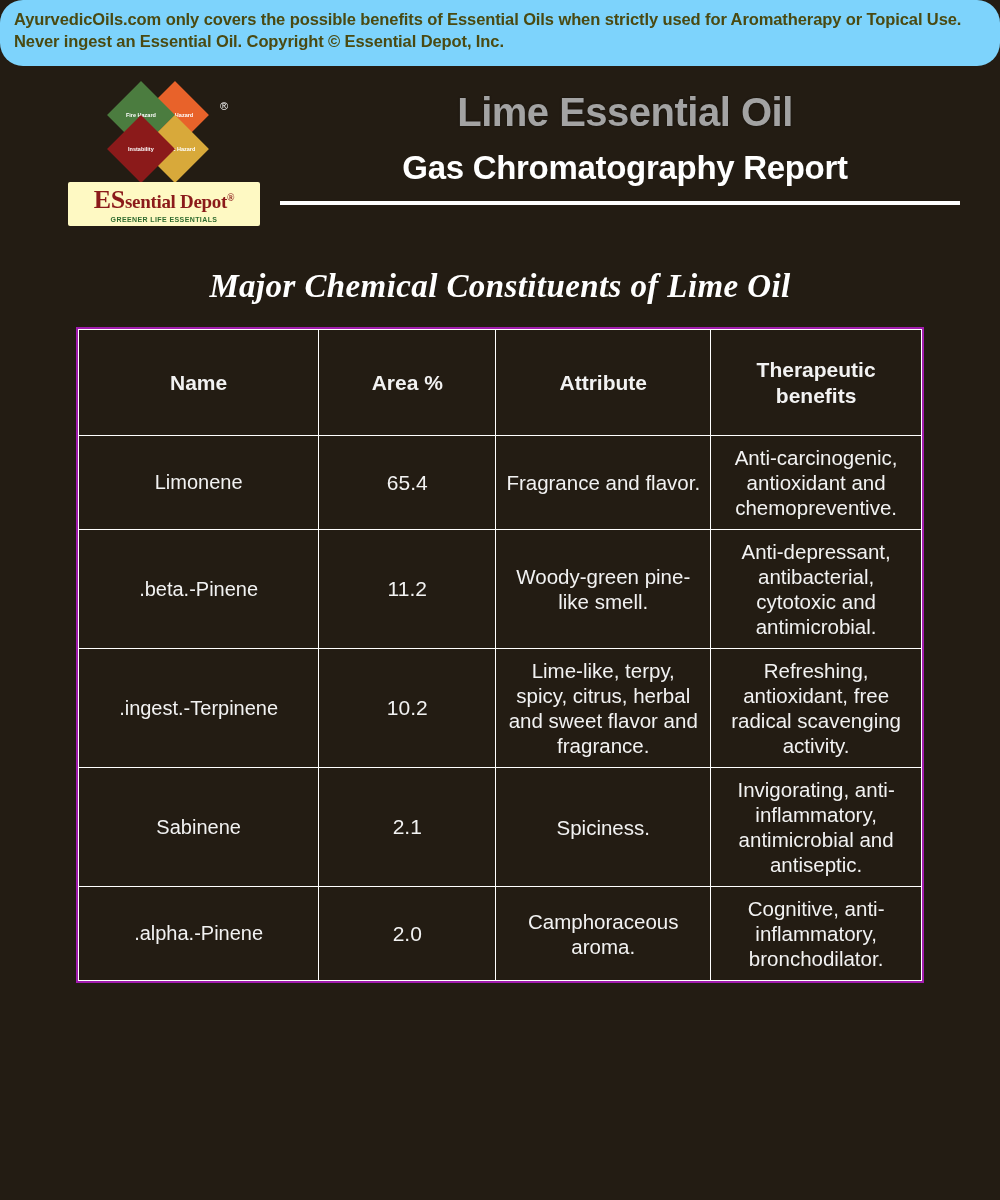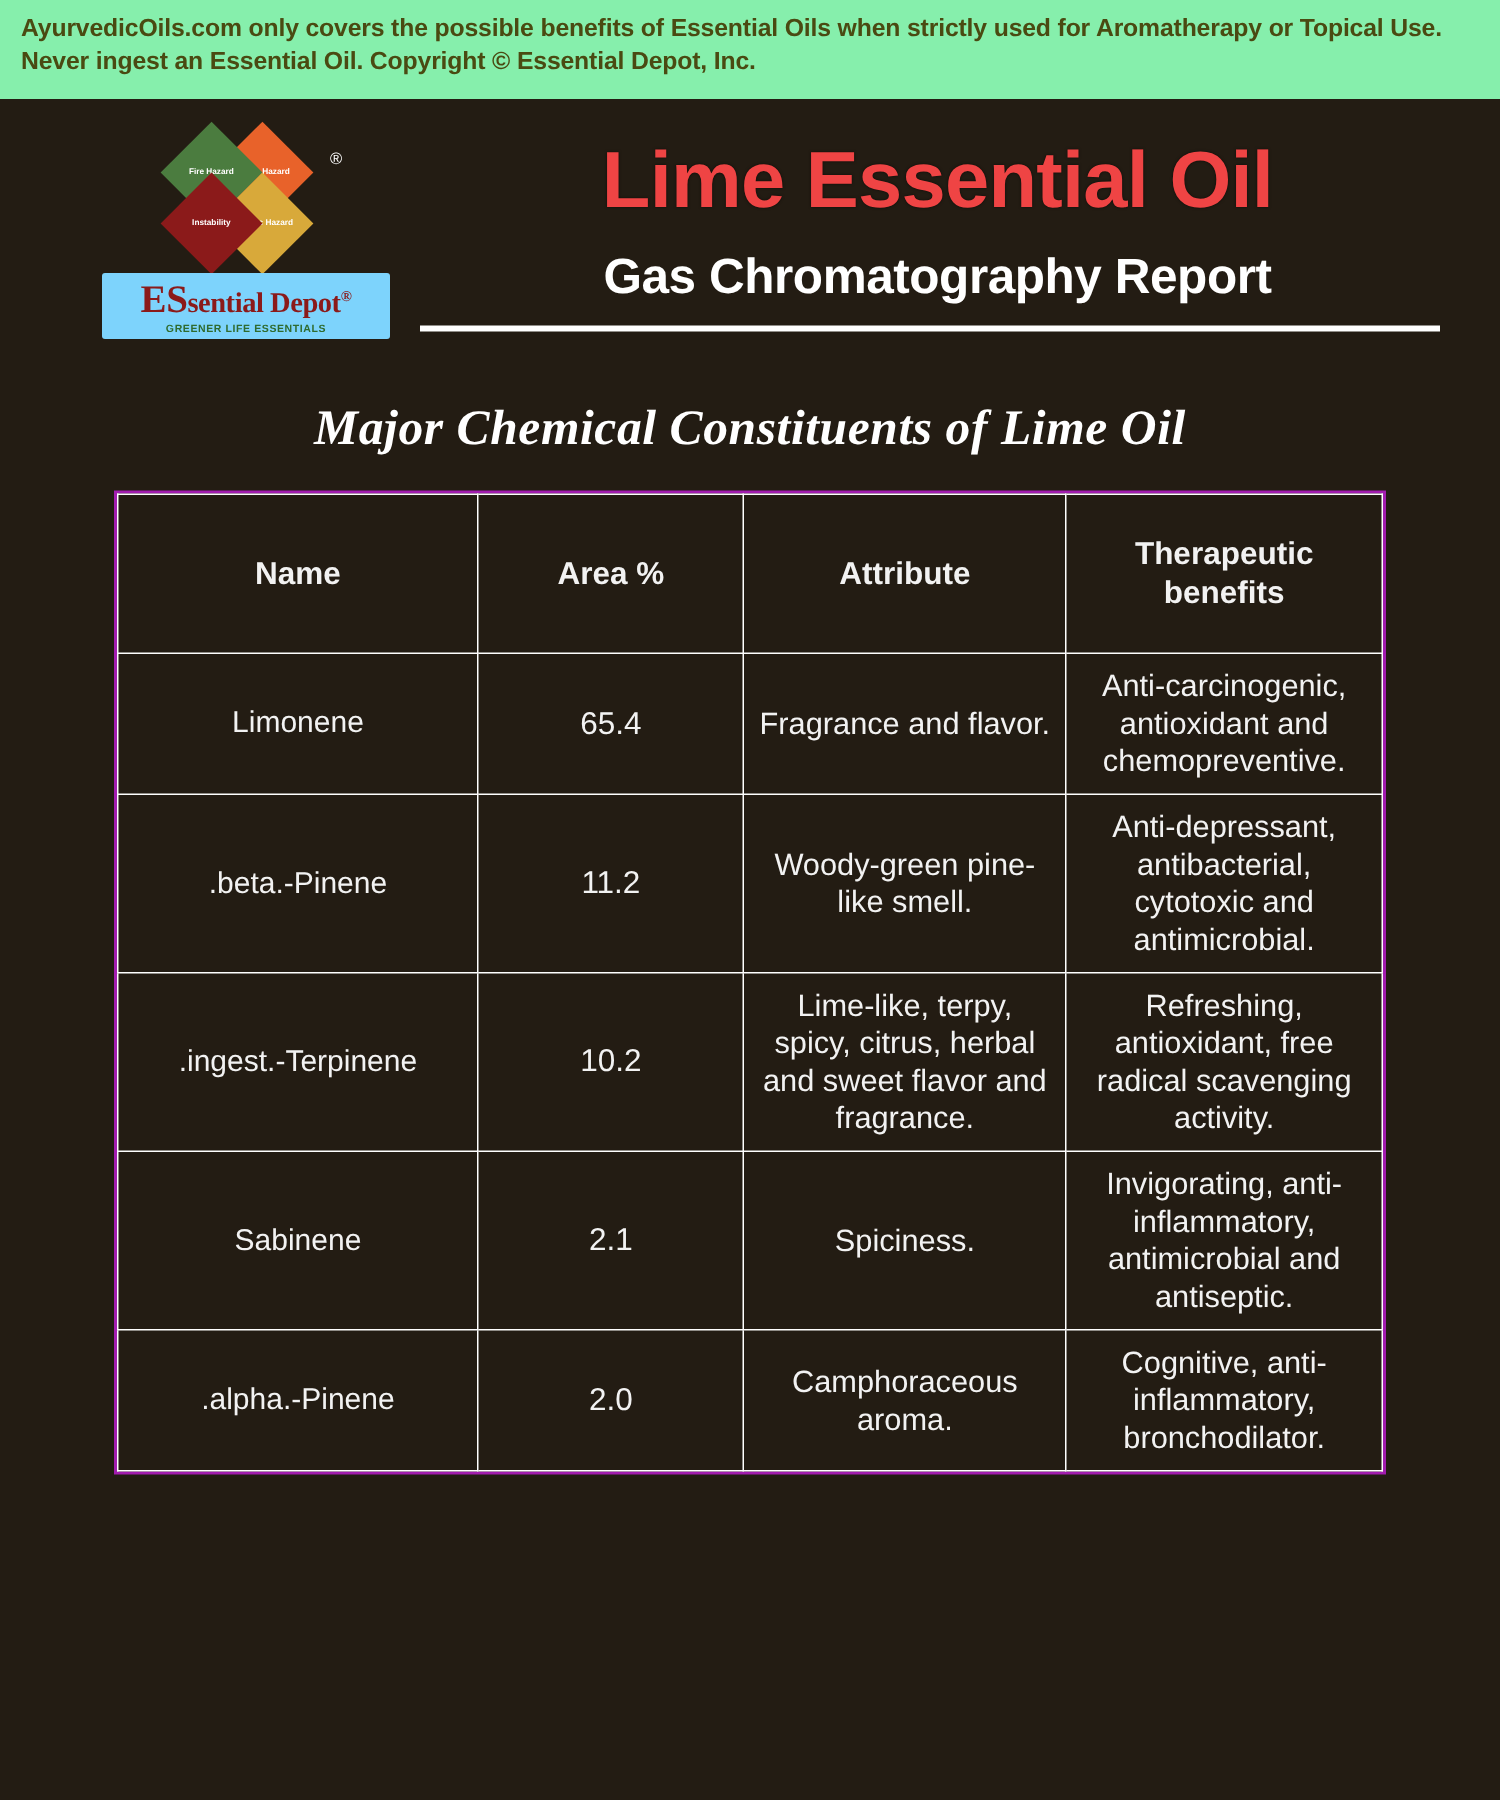--- a/index.html
+++ b/index.html
@@ -8,28 +8,29 @@
   }
   body {
     width: 1000px; height: 1200px;
     background: #231c13;
     font-family: "Liberation Sans", sans-serif;
     overflow: hidden;
   }
 
   
   .disclaimer {
-    background: #86efac;
+    background: #7dd3fc;
     color: #4a4a12;
     padding: 8px 2px 10px 14px;
     font-size: 16.5px;
     font-weight: bold;
     line-height: 1.35;
     letter-spacing: -0.1px;
     height: 66px;
+    border-radius: 23px;
   }
 
   
   .header {
     position: relative;
     height: 168px;
     padding-top: 12px;
   }
   .logo-block {
     position: absolute;
@@ -63,21 +64,21 @@
   .nfpa-bottom { left: 24px; top: 48px; background: #8b1a1a; color:#fff; }
   .reg-mark {
     position: absolute;
     left: 152px; top: 20px;
     color: #fff; font-size: 11px;
   }
   .ed-logo {
     position: absolute;
     left: 0; top: 102px;
     width: 192px; height: 44px;
-    background: #7dd3fc;
+    background: #fef9c3;
     border-radius: 2px;
     display: flex; flex-direction: column;
     align-items: center; justify-content: center;
   }
   .ed-logo-main {
     font-family: "Liberation Serif", serif;
     font-size: 19px; font-weight: bold;
     color: #8b1a1a;
     letter-spacing: -0.3px;
     white-space: nowrap;
@@ -90,22 +91,22 @@
     letter-spacing: 0.4px;
     margin-top: 1px;
   }
 
   .title-block {
     margin-left: 280px;
     padding-right: 30px;
     text-align: center;
   }
   .main-title {
-    color: #ef4444;
-    font-size: 53px;
+    color: #a3a3a3;
+    font-size: 40px;
     font-weight: bold;
     letter-spacing: -0.5px;
     margin-top: 12px;
     text-shadow: 0 0 2px rgba(0,0,0,.6);
   }
   .sub-title {
     color: #ffffff;
     font-size: 33px;
     font-weight: bold;
     margin-top: 14px;

